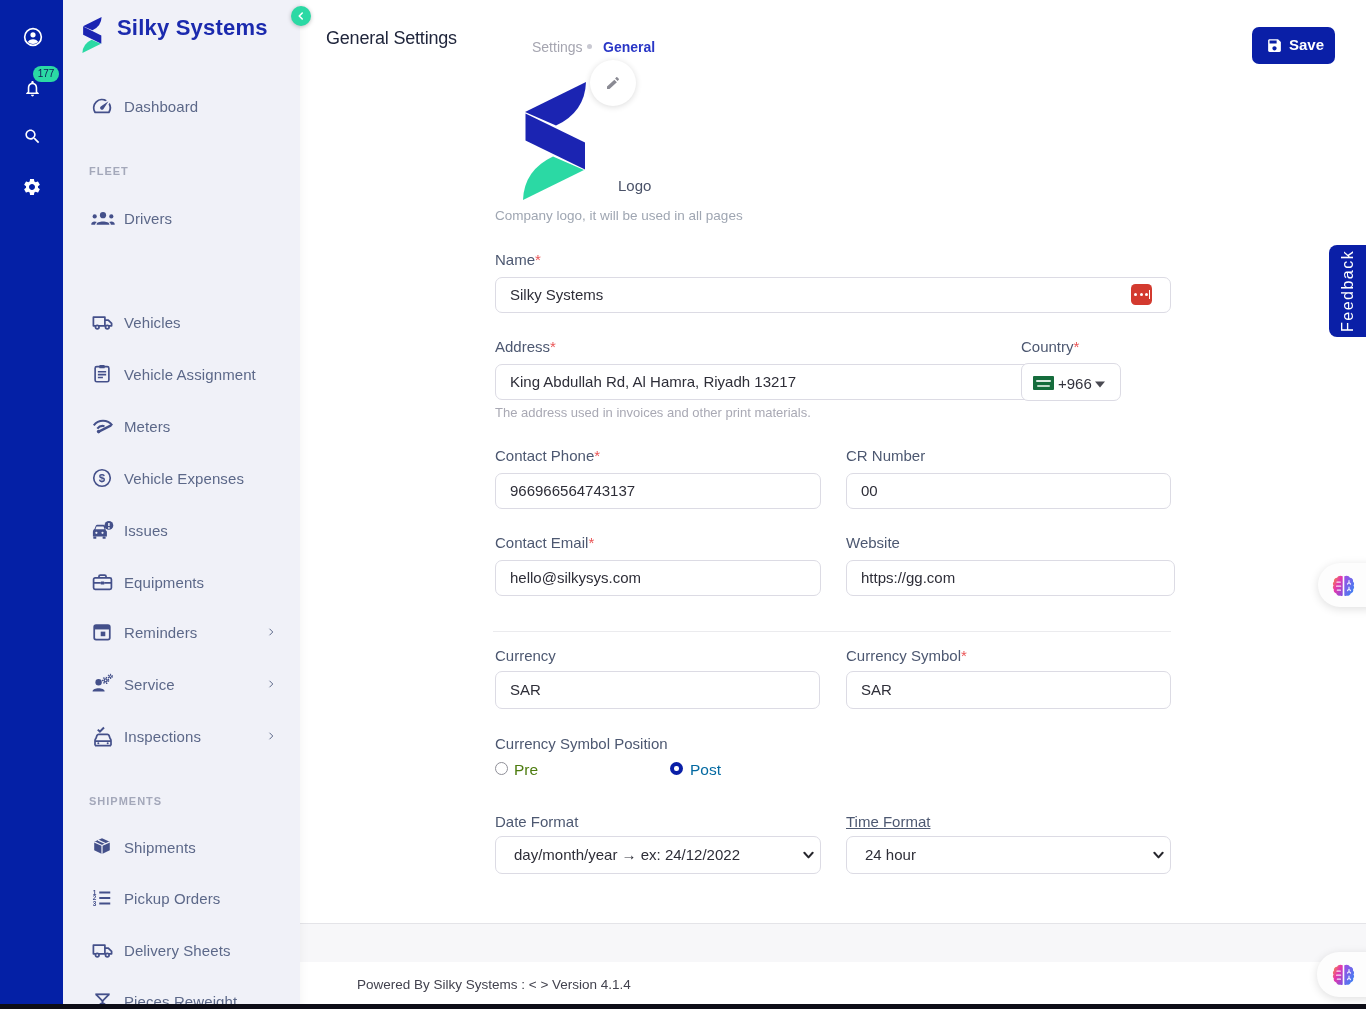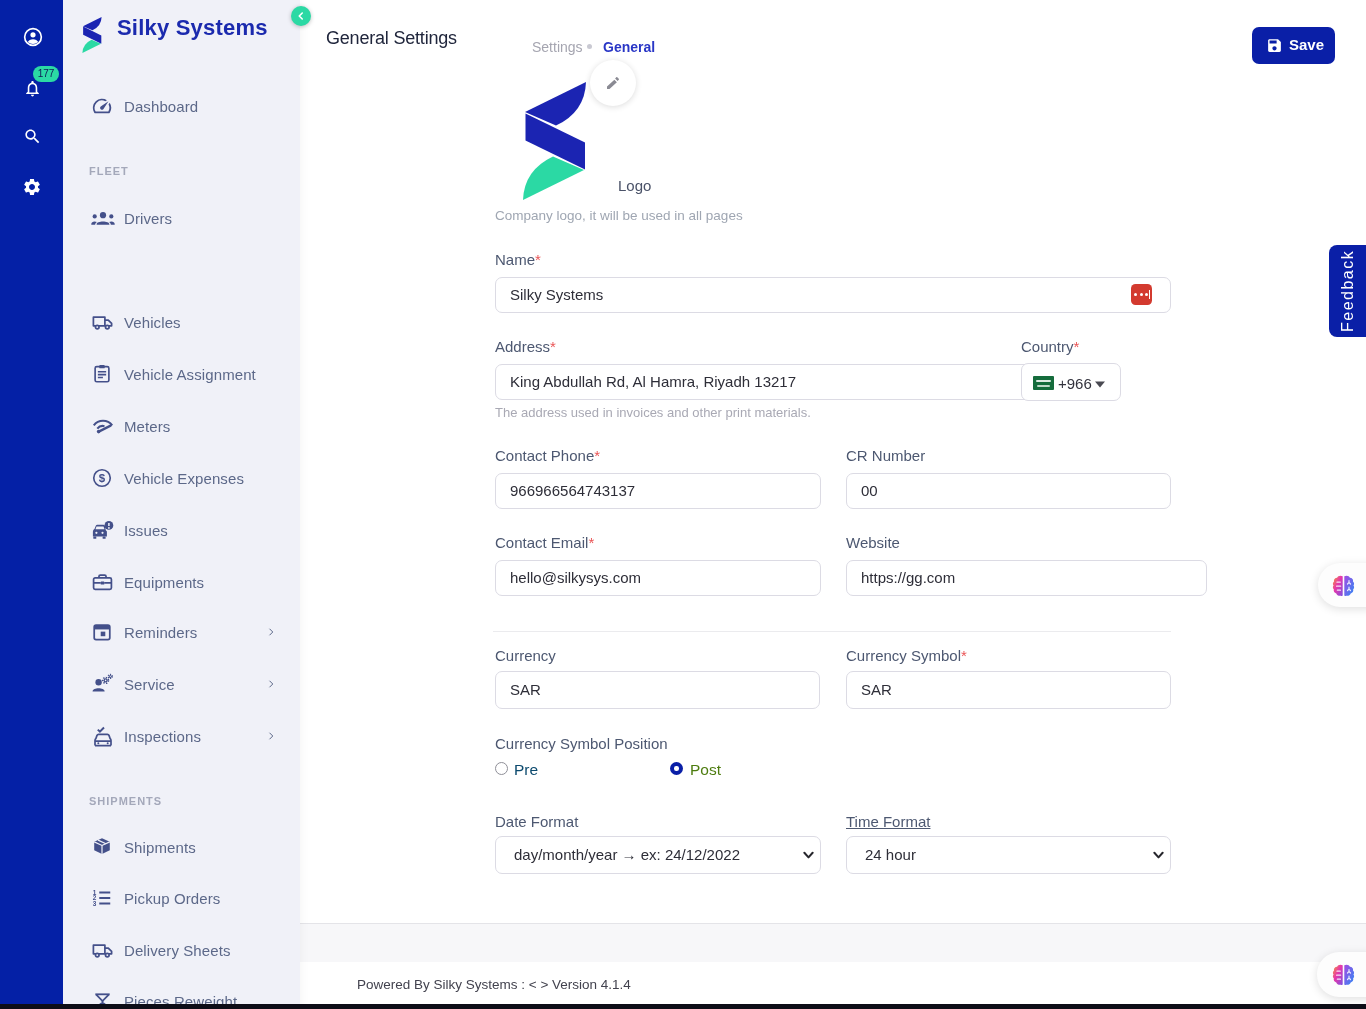--- a/index.html
+++ b/index.html
@@ -257,35 +257,35 @@
   </div>
 
   <div class="lbl" style="left:195px;top:447px;">Contact Phone<span class="req">*</span></div>
   <div class="inp" style="left:195px;top:473px;width:326px;">966966564743137</div>
   <div class="lbl" style="left:546px;top:447px;">CR Number</div>
   <div class="inp" style="left:546px;top:473px;width:325px;">00</div>
 
   <div class="lbl" style="left:195px;top:534px;">Contact Email<span class="req">*</span></div>
   <div class="inp" style="left:195px;top:560px;width:326px;">hello@silkysys.com</div>
   <div class="lbl" style="left:546px;top:534px;">Website</div>
-  <div class="inp" style="left:546px;top:560px;width:361px;">https://gg.com</div>
+  <div class="inp" style="left:546px;top:560px;width:329px;">https://gg.com</div>
 
   <div class="abs" style="left:193px;top:631px;width:678px;height:1px;background:#ebebee;"></div>
 
   <div class="lbl" style="left:195px;top:647px;">Currency</div>
   <div class="inp" style="left:195px;top:671px;width:325px;height:38px;line-height:36px;">SAR</div>
   <div class="lbl" style="left:546px;top:647px;">Currency Symbol<span class="req">*</span></div>
   <div class="inp" style="left:546px;top:671px;width:325px;height:38px;line-height:36px;">SAR</div>
 
   <div class="lbl" style="left:195px;top:735px;">Currency Symbol Position</div>
   <div class="abs" style="left:195px;top:762px;width:13px;height:13px;border-radius:50%;border:1.5px solid #8f8f98;background:#fff;box-sizing:border-box;"></div>
-  <div class="abs" style="left:214px;top:761px;font-size:15.5px;color:#0c4a6e;">Pre</div>
+  <div class="abs" style="left:214px;top:761px;font-size:15.5px;color:#4d7c0f;">Pre</div>
   <div class="abs" style="left:370px;top:762px;width:13px;height:13px;border-radius:50%;background:#0a1fa7;"></div>
   <div class="abs" style="left:374.3px;top:766.3px;width:4.4px;height:4.4px;border-radius:50%;background:#fff;"></div>
-  <div class="abs" style="left:390px;top:761px;font-size:15.5px;color:#4d7c0f;">Post</div>
+  <div class="abs" style="left:390px;top:761px;font-size:15.5px;color:#0369a1;">Post</div>
 
   <div class="lbl" style="left:195px;top:813px;">Date Format</div>
   <div class="inp" style="left:195px;top:836px;width:326px;height:38px;line-height:36px;padding-left:18px;">day/month/year → ex: 24/12/2022
     <svg style="position:absolute;right:6px;top:14px" width="11" height="9" viewBox="0 0 12 9" fill="none" stroke="#26262c" stroke-width="2.2" stroke-linecap="round" stroke-linejoin="round">
         <path d="M1.5,1.5 L6,6.5 L10.5,1.5"></path>
       </svg>
   </div>
   <div class="lbl" style="left:546px;top:813px;text-decoration:underline;">Time Format</div>
   <div class="inp" style="left:546px;top:836px;width:325px;height:38px;line-height:36px;padding-left:18px;">24 hour
     <svg style="position:absolute;right:6px;top:14px" width="11" height="9" viewBox="0 0 12 9" fill="none" stroke="#26262c" stroke-width="2.2" stroke-linecap="round" stroke-linejoin="round">

